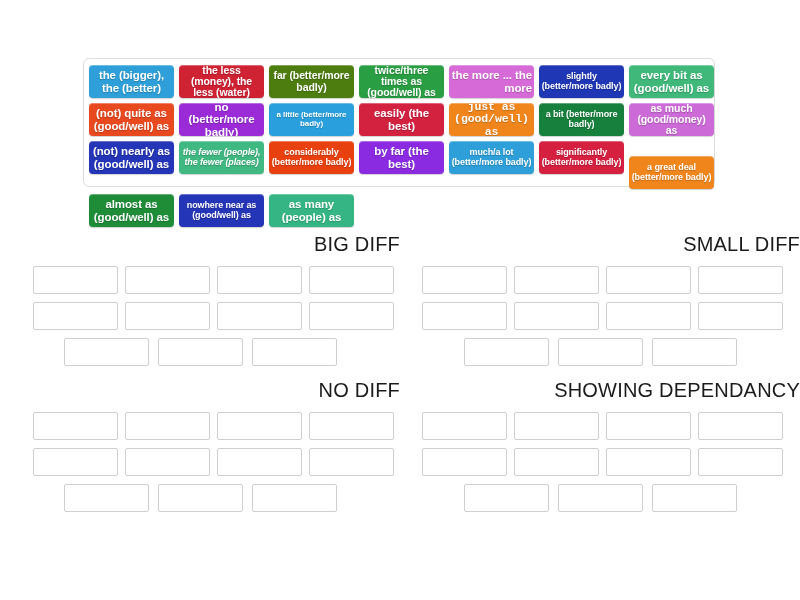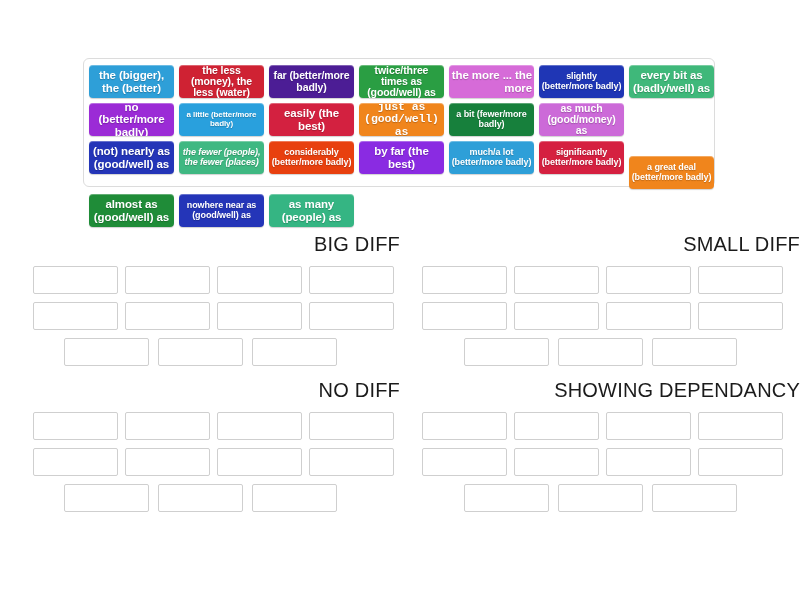--- a/index.html
+++ b/index.html
@@ -107,32 +107,33 @@
   .cat-right .slot-row { padding-left: 22px; }
   .cat-right .slot-row.centered { padding-left: 0; }
 </style>
 </head>
 <body>
 
 <div id="tile-tray">
     <div class="tile-row">
       <div class="tile sz-lg" style="background: rgb(46, 159, 216);">the (bigger), the (better)</div>
       <div class="tile sz-md" style="background: rgb(207, 34, 51);">the less (money), the less (water)</div>
-      <div class="tile sz-md" style="background: #4c1d95;">far (better/more badly)</div>
+      <div class="tile sz-md" style="background: #4d7c0f;">far (better/more badly)</div>
       <div class="tile sz-md" style="background: rgb(42, 158, 67);">twice/three times as (good/well) as</div>
       <div class="tile sz-lg" style="background: rgb(214, 107, 216); text-align: right;">the more ... the more</div>
       <div class="tile sz-sm" style="background: rgb(31, 54, 181);">slightly (better/more badly)</div>
-      <div class="tile sz-lg" style="background: rgb(63, 184, 122);">every bit as (badly/well) as</div>
-    </div>
-    <div class="tile-row">
+      <div class="tile sz-lg" style="background: rgb(63, 184, 122);">every bit as (good/well) as</div>
+    </div>
+    <div class="tile-row">
+      <div class="tile sz-lg" style="background: rgb(232, 73, 31);">(not) quite as (good/well) as</div>
       <div class="tile sz-lg" style="background: rgb(155, 43, 214);">no (better/more badly)</div>
       <div class="tile sz-xs" style="background: rgb(41, 160, 221);">a little (better/more badly)</div>
       <div class="tile sz-lg" style="background: rgb(211, 33, 64);">easily (the best)</div>
       <div class="tile sz-lg" style="background: rgb(240, 133, 28); font-family: Liberation Mono, monospace;">just as (good/well) as</div>
-      <div class="tile sz-sm" style="background: rgb(23, 128, 60);">a bit (fewer/more badly)</div>
+      <div class="tile sz-sm" style="background: rgb(23, 128, 60);">a bit (better/more badly)</div>
       <div class="tile sz-md" style="background: rgb(204, 106, 216);">as much (good/money) as</div>
     </div>
     <div class="tile-row">
       <div class="tile sz-lg" style="background: rgb(36, 53, 184);">(not) nearly as (good/well) as</div>
       <div class="tile sz-sm" style="background: rgb(63, 184, 130); font-style: italic;">the fewer (people), the fewer (places)</div>
       <div class="tile sz-sm" style="background: rgb(232, 64, 15);">considerably (better/more badly)</div>
       <div class="tile sz-lg" style="background: rgb(138, 43, 226);">by far (the best)</div>
       <div class="tile sz-sm" style="background: rgb(46, 159, 216);">much/a lot (better/more badly)</div>
       <div class="tile sz-sm" style="background: rgb(213, 32, 64);">significantly (better/more badly)</div>
       <div class="tile sz-sm" style="background: rgb(240, 133, 28); margin-top: 15px;">a great deal (better/more badly)</div>

